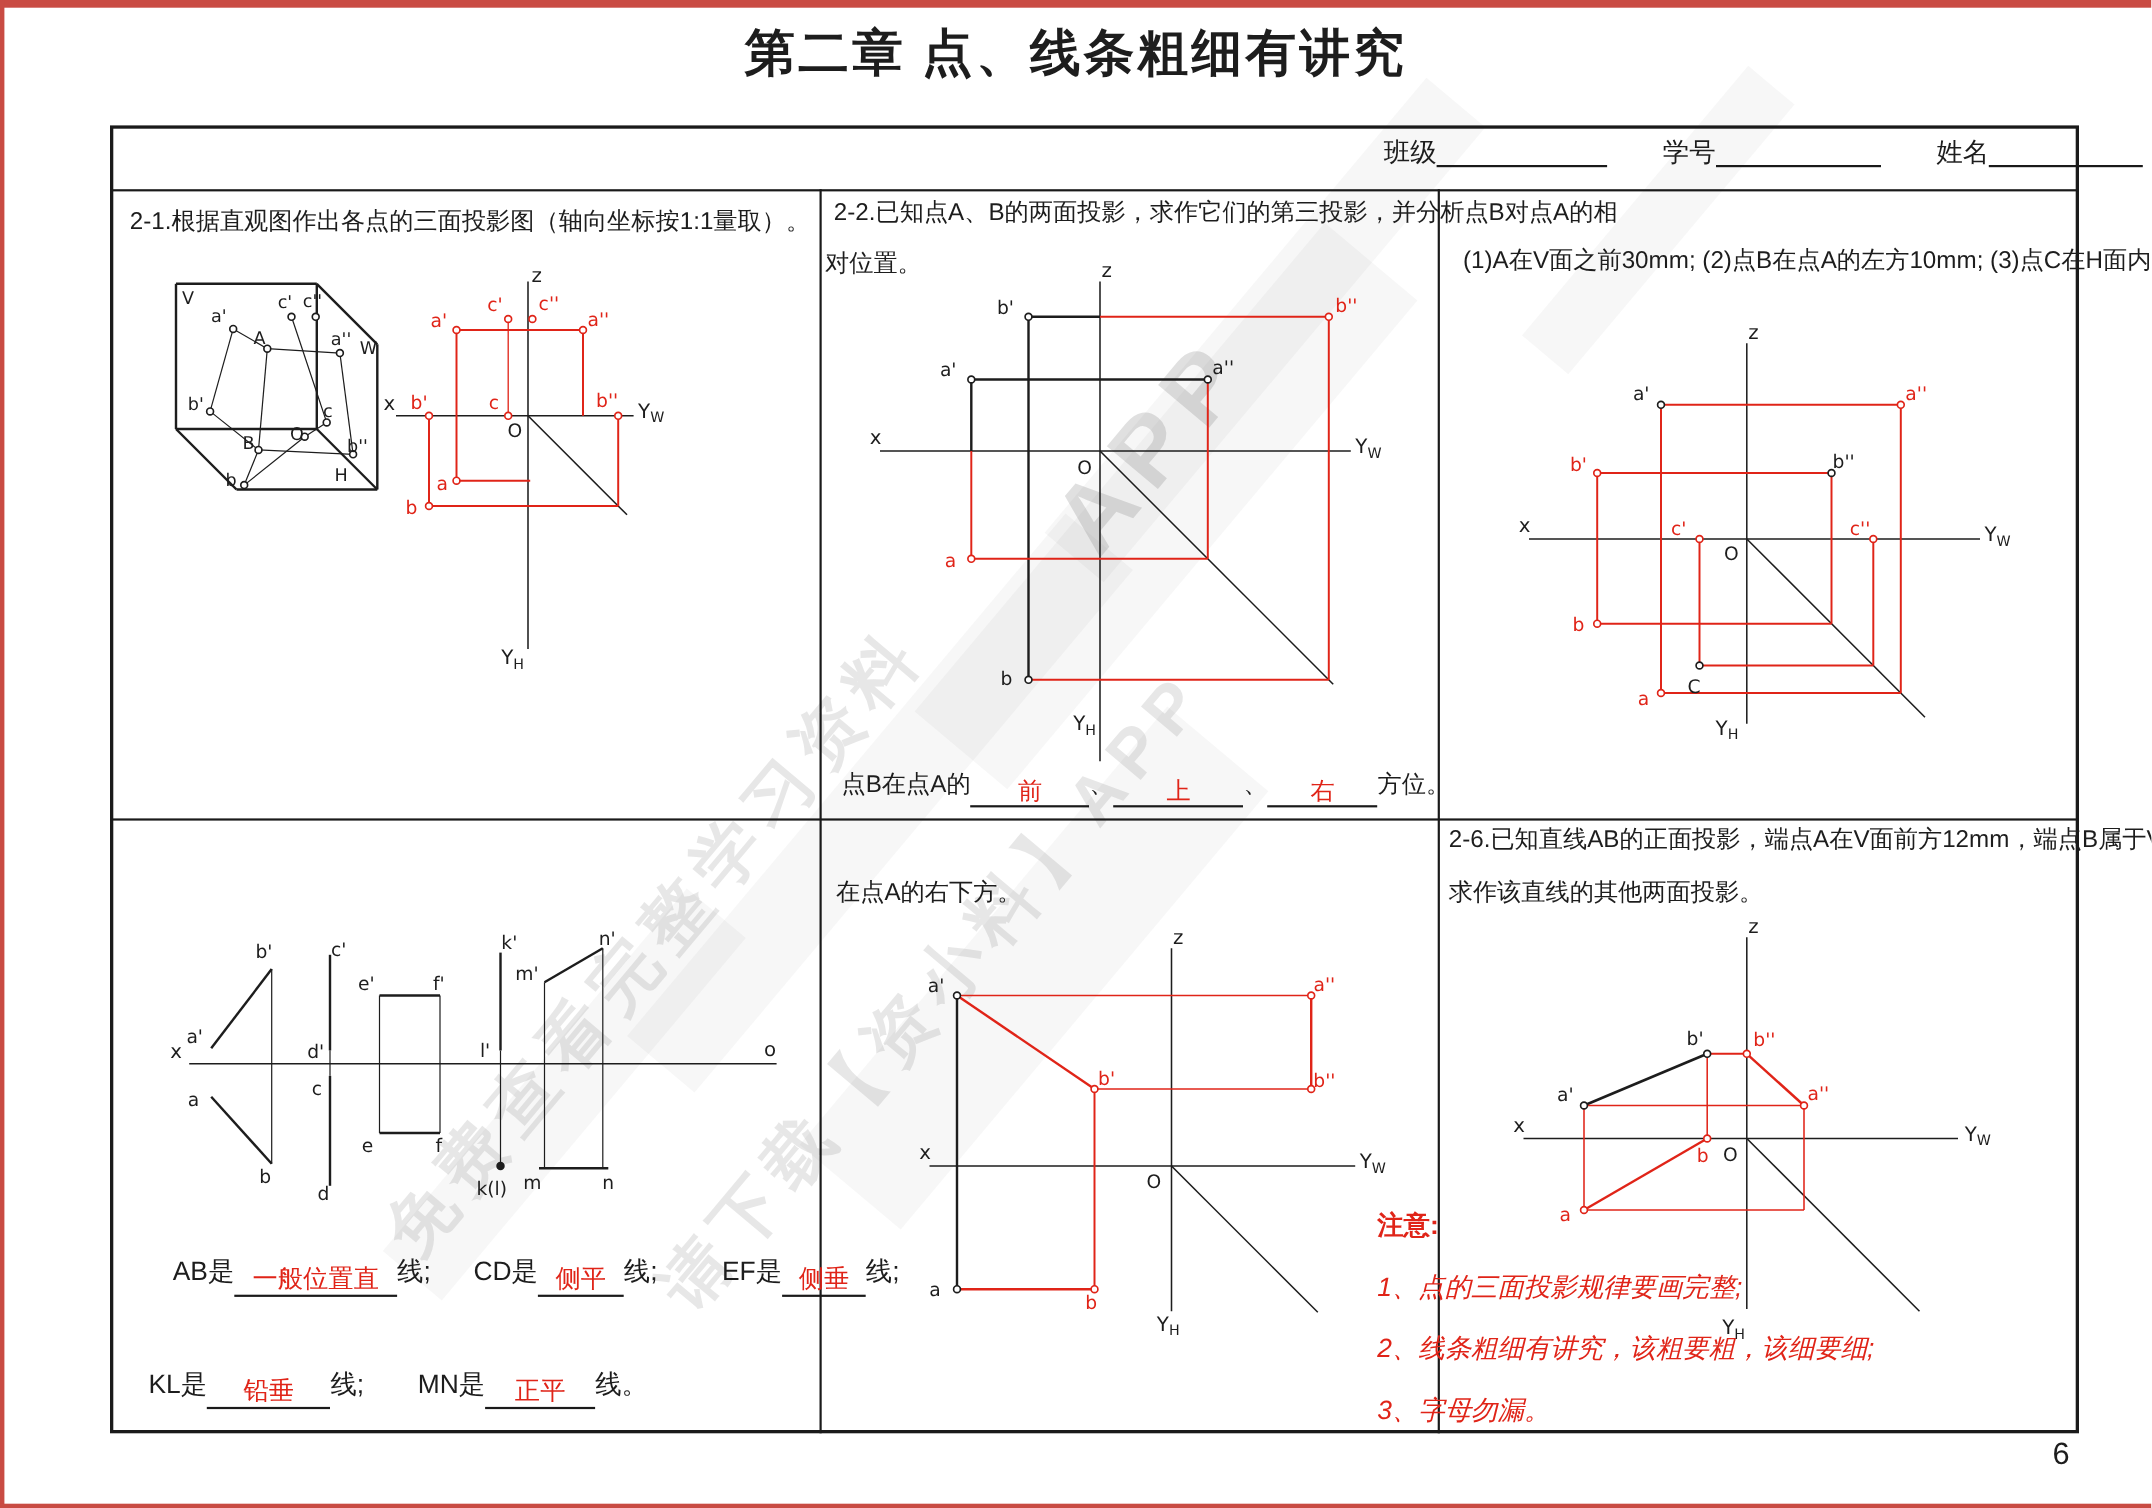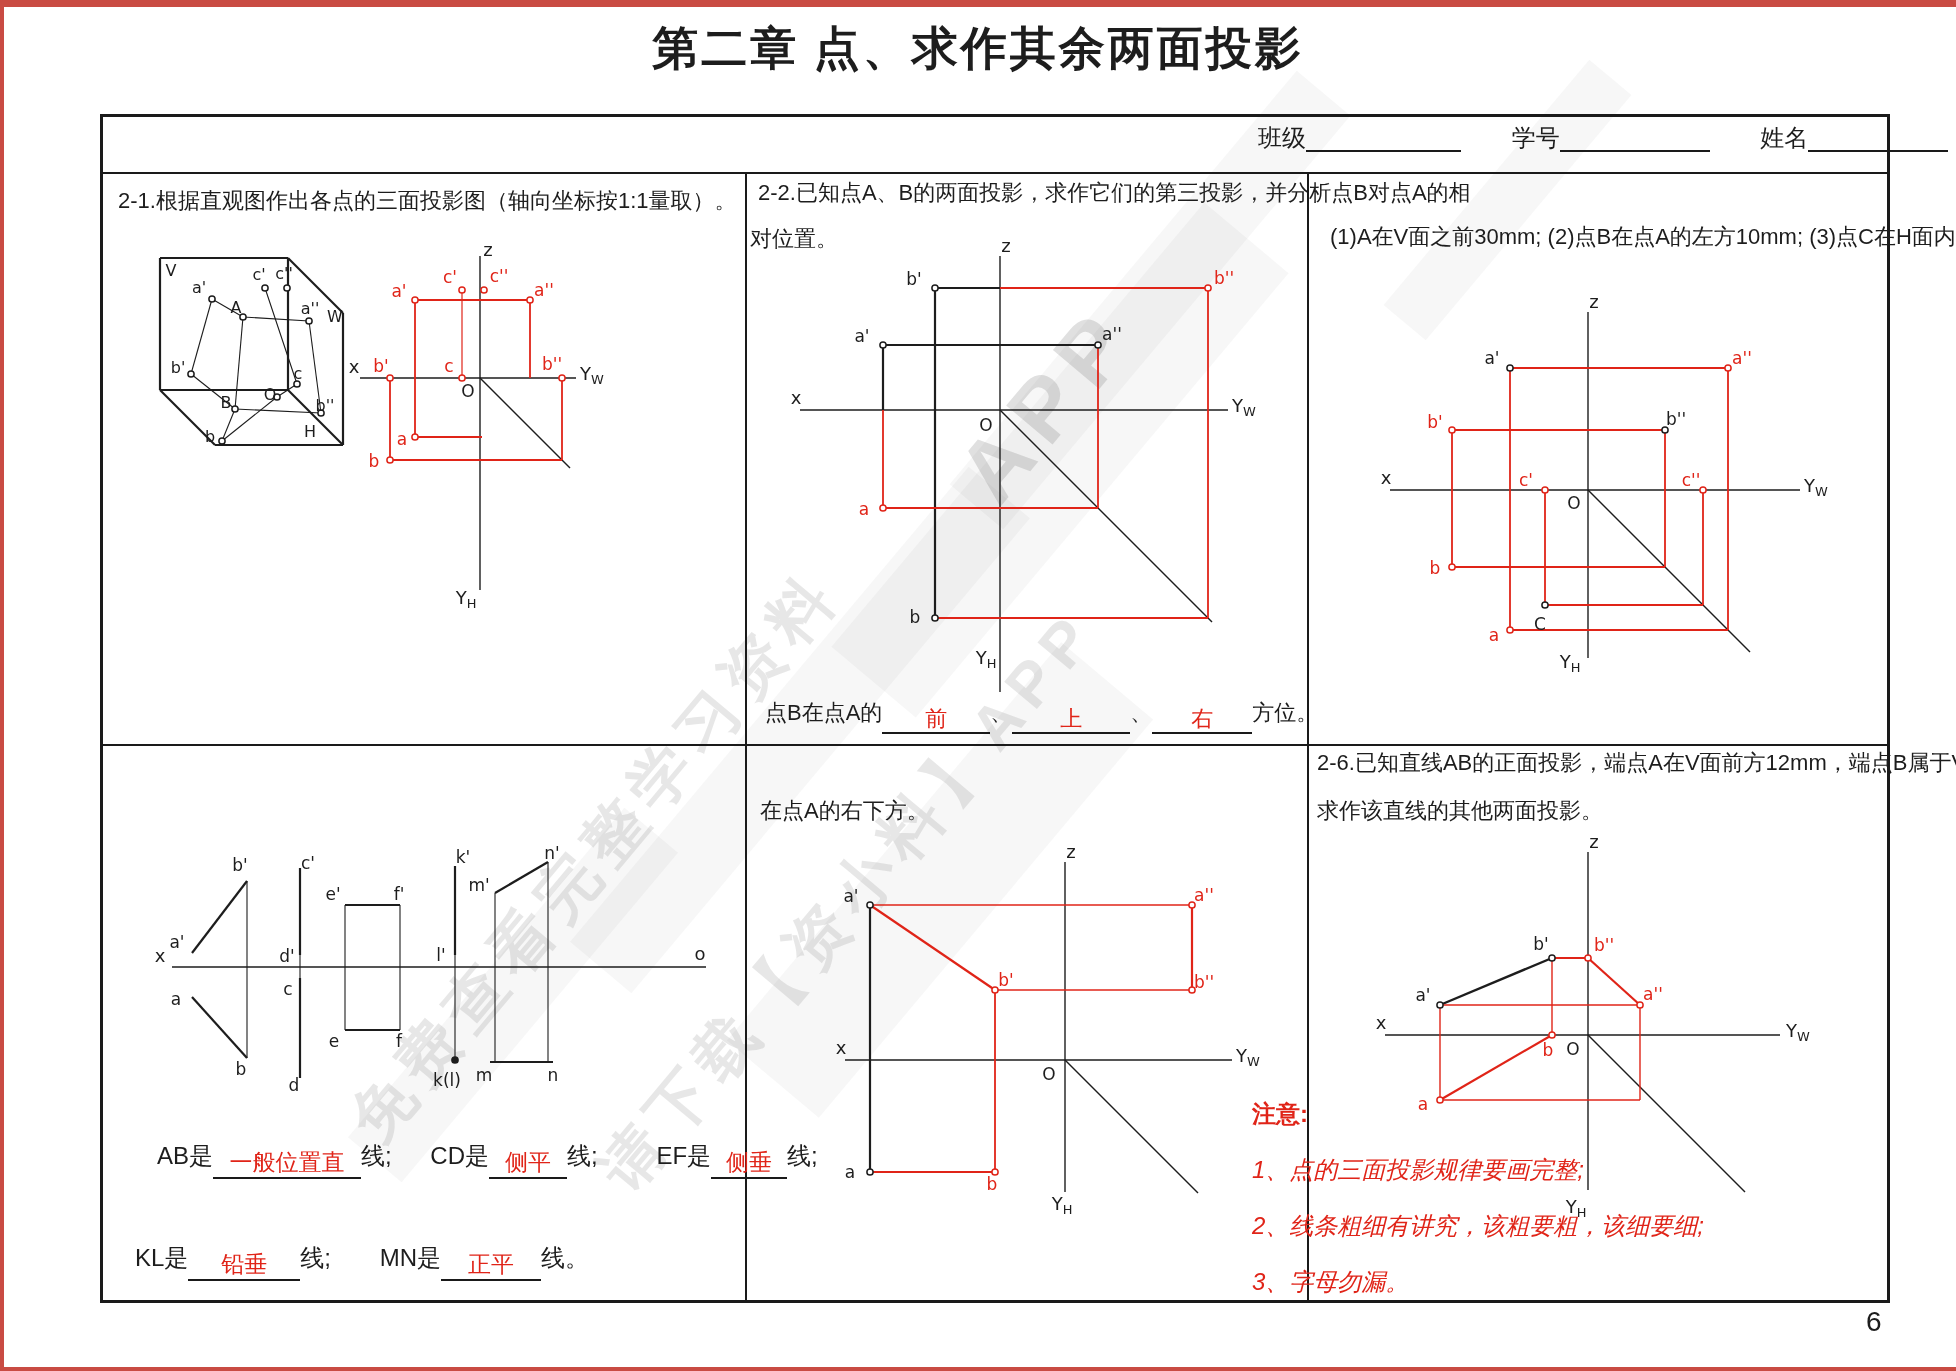--- a/index.html
+++ b/index.html
@@ -50,21 +50,21 @@
   <div class="abs streak" style="left:880px;top:620px;width:120px;height:520px;"></div>
   <div class="abs streak" style="left:1480px;top:40px;width:55px;height:320px;"></div>
   <div class="abs wm" style="left:395px;top:1075px;">免费查看完整学习资料</div>
   <div class="abs wm" style="left:645px;top:1125px;">请下载【资小料】APP</div>
   <div class="abs wm wm2" style="left:1015px;top:420px;">APP</div>
 
   <div class="abs edge-top"></div>
   <div class="abs edge-left"></div>
   <div class="abs edge-bottom"></div>
 
-  <div class="abs title">第二章 点、求作其余两面投影</div>
+  <div class="abs title">第二章 点、线条粗细有讲究</div>
 
   <div class="abs frame"></div>
   <div class="abs hline" style="left:100px;top:172px;width:1790px;"></div>
   <div class="abs hline" style="left:100px;top:744px;width:1790px;"></div>
   <div class="abs vline" style="left:745px;top:172px;height:1131px;"></div>
   <div class="abs vline" style="left:1307px;top:172px;height:1131px;"></div>
 
   <div class="abs hdr" style="left:1258px;top:122px;">
     <span>班级</span><span class="ufield" style="width:155px;"></span>
     <span style="margin-left:44px;">学号</span><span class="ufield" style="width:150px;"></span>

